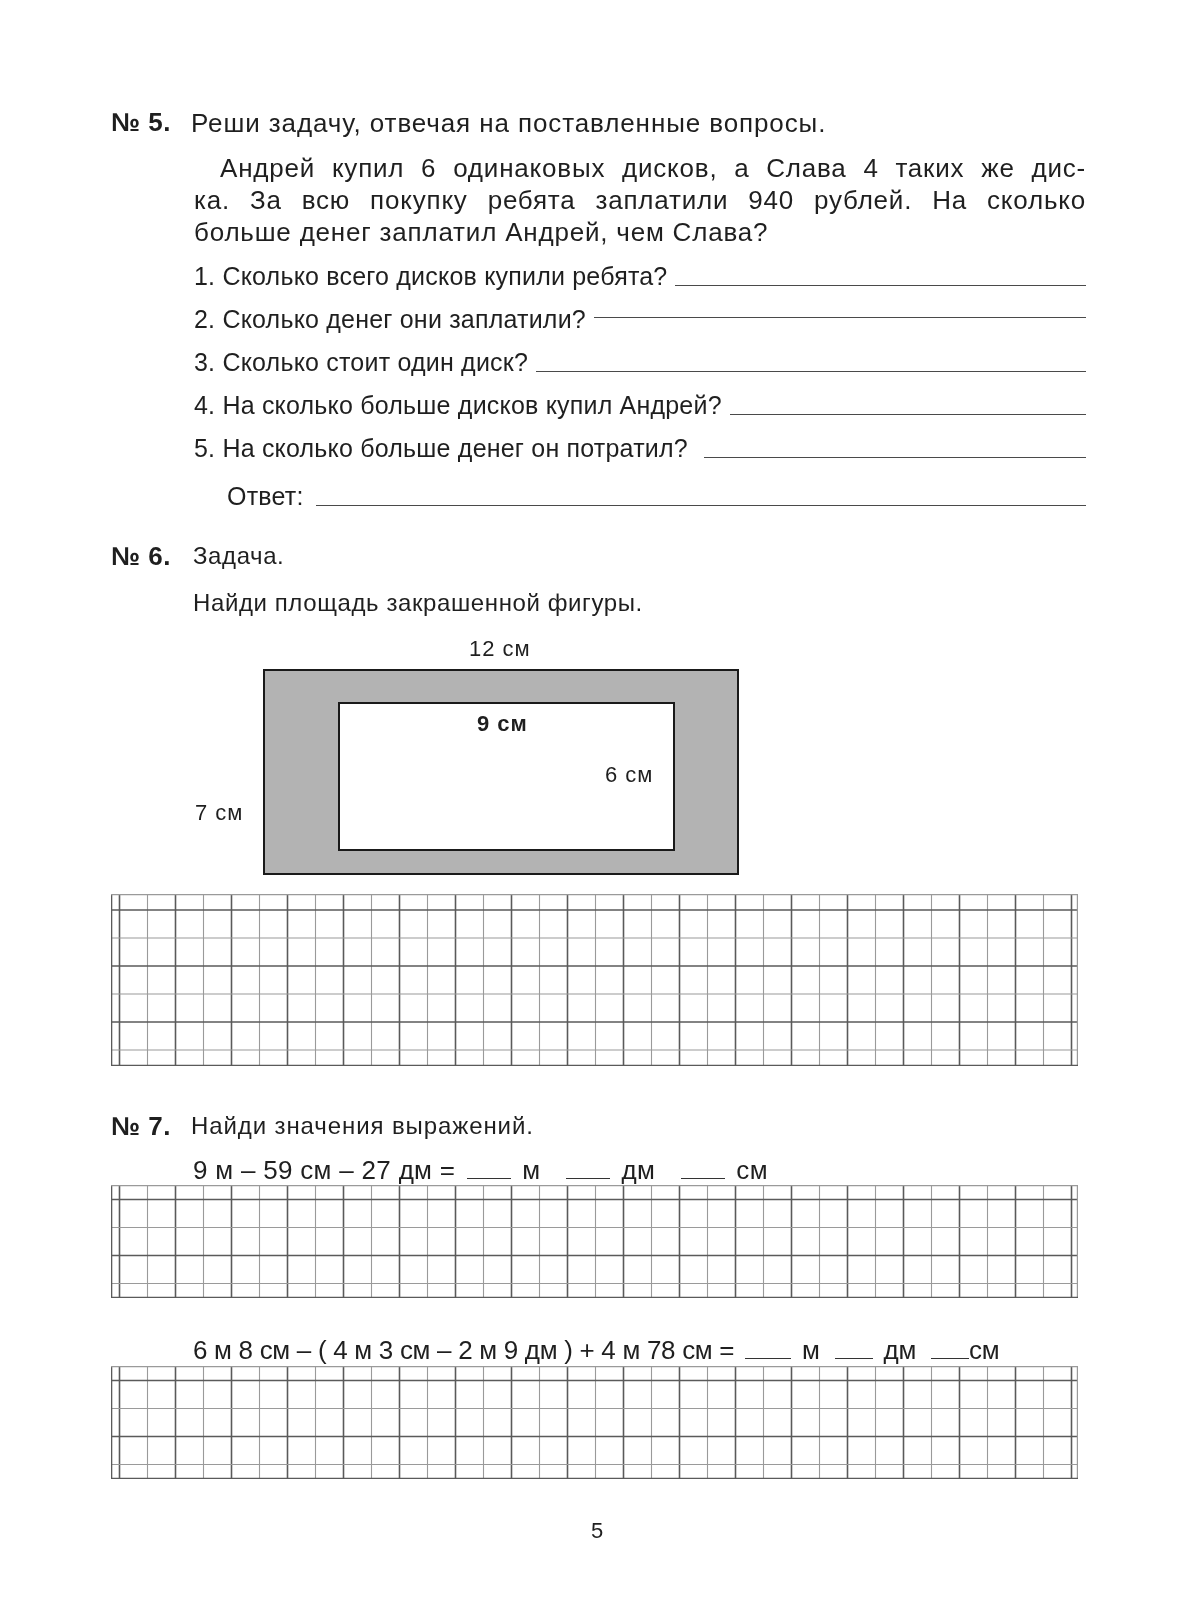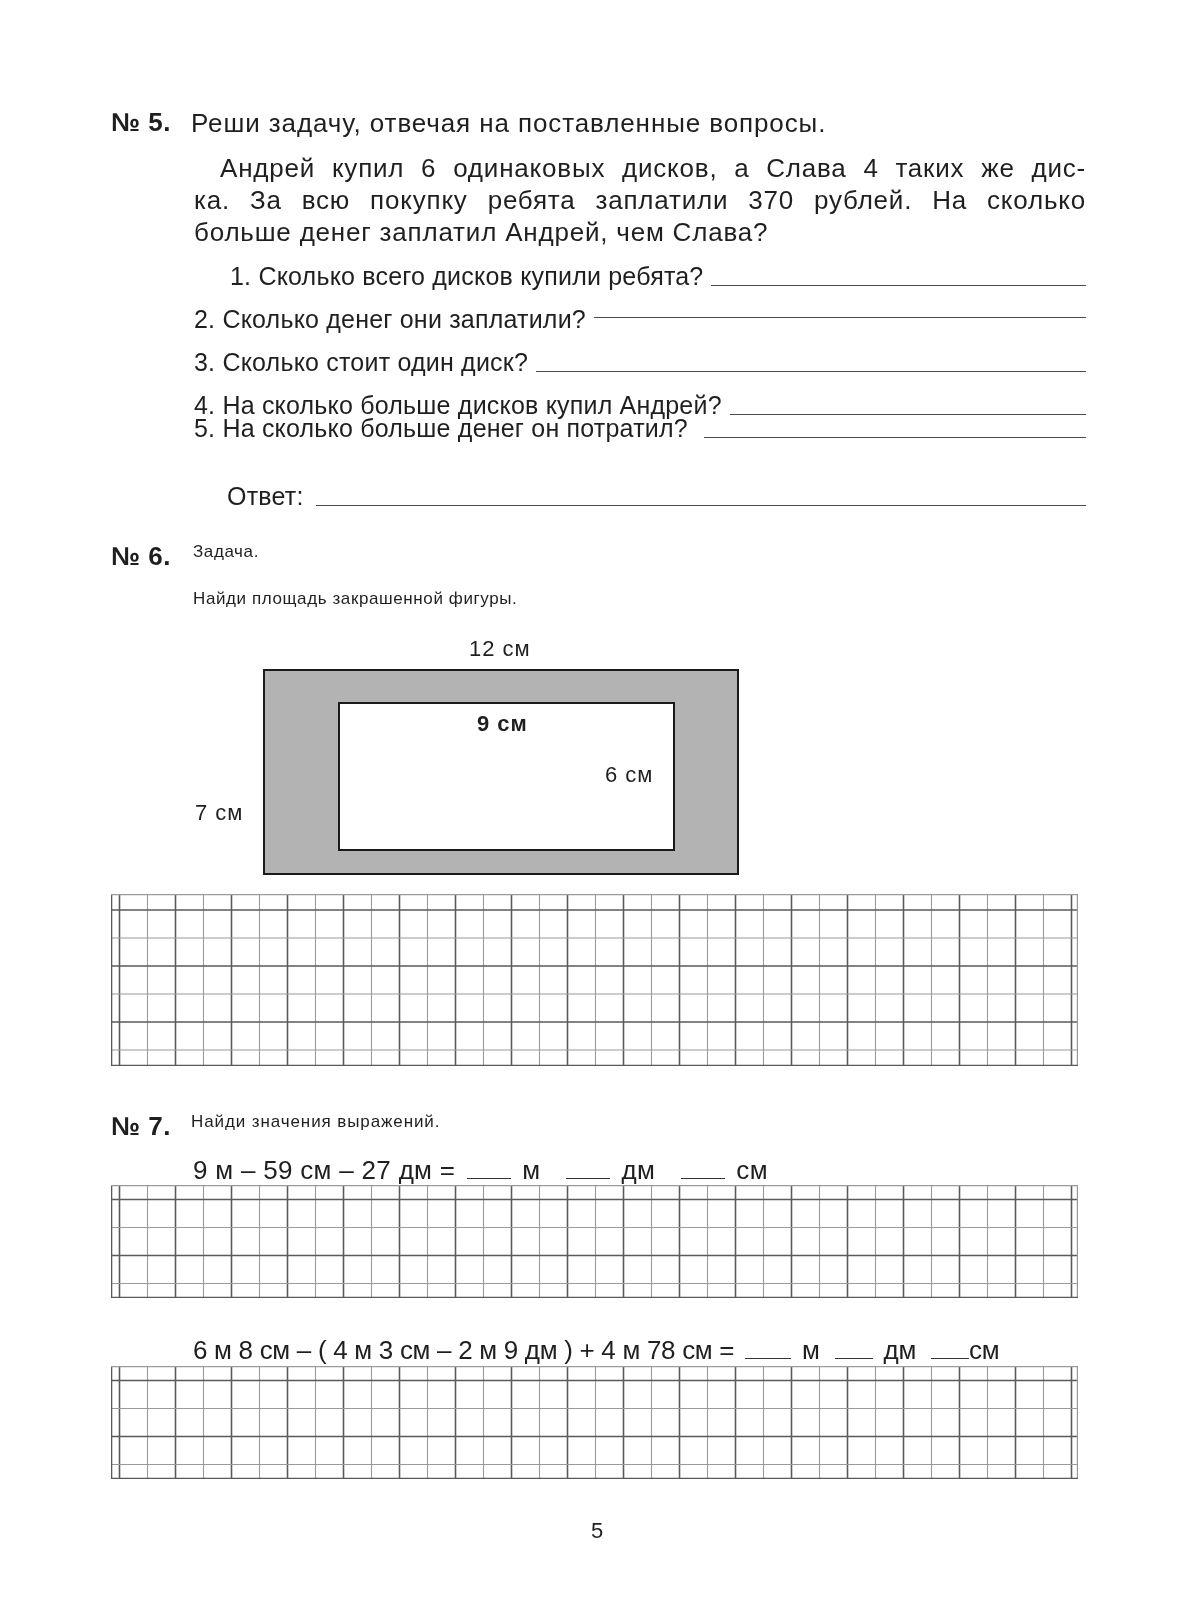--- a/index.html
+++ b/index.html
@@ -1,20 +1,20 @@
 <!DOCTYPE html>
 <html><head>
 <meta charset="utf-8">
 <style>
   html, body { margin: 0; padding: 0; background: #ffffff; }
   body { width: 1200px; height: 1620px; position: relative; overflow: hidden;
          font-family: "Liberation Sans", "DejaVu Sans", sans-serif; color: #1f1f1f; }
   .abs { position: absolute; white-space: nowrap; }
   .task-num { font-weight: bold; font-size: 26px; letter-spacing: 0.5px; }
-  .text { font-size: 17px; letter-spacing: 0.6px; }
+  .text { font-size: 24px; letter-spacing: 0.6px; }
   .para { position: absolute; left: 194px; width: 892px; font-size: 26px; line-height: 32px;
           text-align: justify; letter-spacing: 0.8px; }
   .para span { display: block; }
   .justify-line { text-align: justify; text-align-last: justify; }
   .q-row { position: absolute; left: 194px; right: 114px; display: flex; align-items: flex-end;
            font-size: 25px; letter-spacing: 0.2px; }
   .q-row .q-text { white-space: nowrap; }
   .q-row .blank { flex: 1; border-bottom: 1.5px solid #4a4a4a; margin-left: 8px; margin-bottom: 5px; height: 1px; }
   .figure-outer { position: absolute; left: 263px; top: 669px; width: 476px; height: 206px;
                   background: #b3b3b3; border: 2px solid #1a1a1a; box-sizing: border-box; }
@@ -27,41 +27,41 @@
   .page-num { font-size: 22px; }
 </style>
 </head>
 <body>
 
 <div class="abs task-num" style="left:111px; top:107px;">№ 5.</div>
 <div class="abs text" style="left:191px; top:108px; font-size:26px; letter-spacing:0.9px;">Реши задачу, отвечая на поставленные вопросы.</div>
 
 <div class="para" style="top:152px;">
   <span class="justify-line" style="padding-left:26px;">Андрей купил 6 одинаковых дисков, а Слава 4 таких же дис-</span>
-  <span class="justify-line">ка. За всю покупку ребята заплатили 370 рублей. На сколько</span>
+  <span class="justify-line">ка. За всю покупку ребята заплатили 940 рублей. На сколько</span>
   <span>больше денег заплатил Андрей, чем Слава?</span>
 </div>
 
-<div class="q-row" style="top:262px;margin-left:36px;">
+<div class="q-row" style="top:262px;">
   <span class="q-text">1. Сколько всего дисков купили ребята?</span>
   <span class="blank"></span>
 </div>
 <div class="q-row" style="top:305px;align-items:center;">
   <span class="q-text">2. Сколько денег они заплатили?</span>
   <span class="blank"></span>
 </div>
 <div class="q-row" style="top:348px;">
   <span class="q-text">3. Сколько стоит один диск?</span>
   <span class="blank"></span>
 </div>
 <div class="q-row" style="top:391px;">
   <span class="q-text">4. На сколько больше дисков купил Андрей?</span>
   <span class="blank"></span>
 </div>
-<div class="q-row" style="top:414px;gap:8px;">
+<div class="q-row" style="top:434px;gap:8px;">
   <span class="q-text">5. На сколько больше денег он потратил?</span>
   <span class="blank"></span>
 </div>
 <div class="q-row" style="top:482px; left:227px;">
   <span class="q-text">Ответ:</span>
   <span class="blank" style="margin-left:12px;"></span>
 </div>
 
 <div class="abs task-num" style="left:111px; top:541px;">№ 6.</div>
 <div class="abs text" style="left:193px; top:542px;">Задача.</div>

